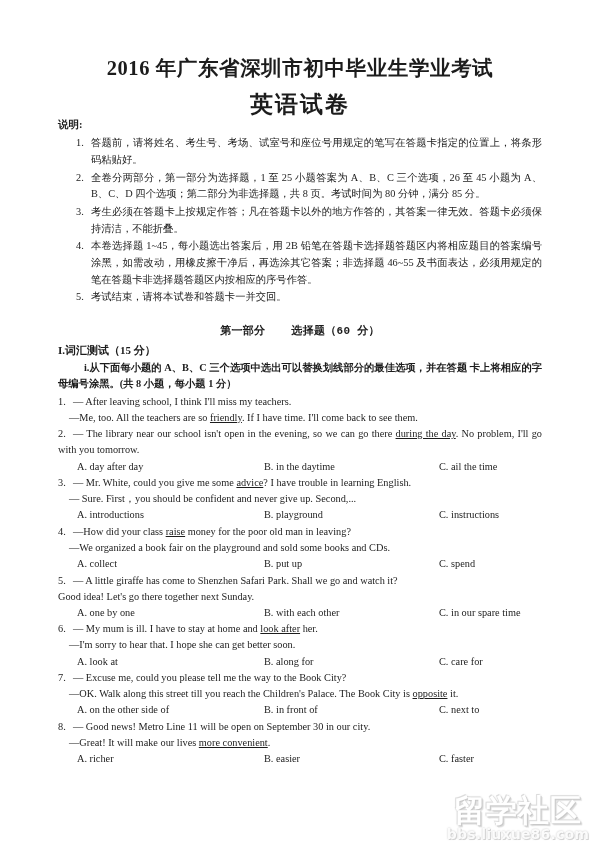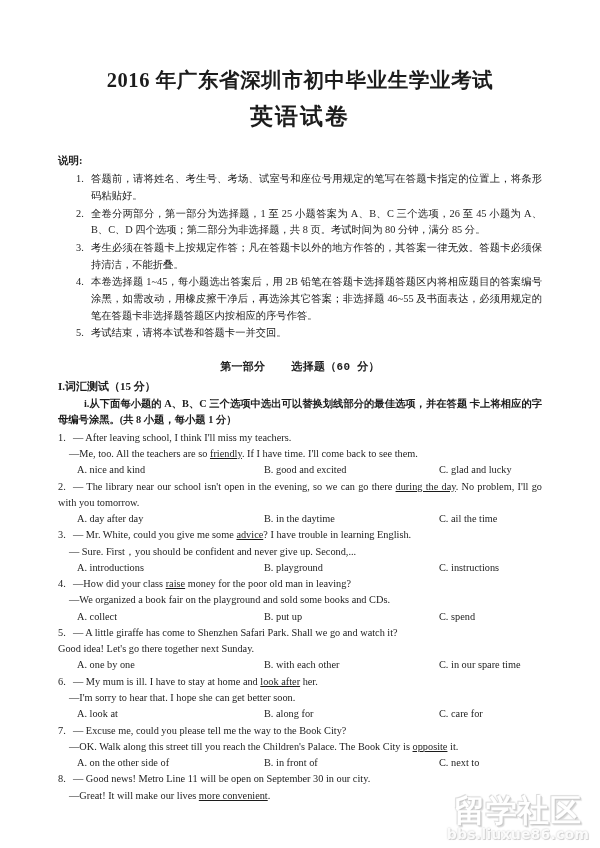--- a/index.html
+++ b/index.html
@@ -14,21 +14,21 @@
     overflow: hidden;
     font-family: "Liberation Serif", "DejaVu Serif", serif;
     color: #1c1c1c;
     -webkit-font-smoothing: antialiased;
   }
   .page {
     position: relative;
     width: 600px;
     height: 848px;
     box-sizing: border-box;
-    padding: 12px 58px;
+    padding: 0 58px;
   }
 
   
   .title-block {
     padding-top: 56px;
     text-align: center;
   }
   .title-main {
     font-size: 20.5px;
     font-weight: bold;
@@ -39,21 +39,20 @@
   .title-sub {
     font-size: 23px;
     font-weight: bold;
     letter-spacing: 2px;
     margin-top: 9px;
     line-height: 1.2;
   }
 
   
   .notes {
-    margin-top: 24px;
   }
   .notes-heading {
     font-size: 10.5px;
     font-weight: bold;
     margin-bottom: 3px;
   }
   .note-item {
     display: flex;
     font-size: 10.3px;
     line-height: 1.62;
@@ -208,25 +207,20 @@
 
   <div class="questions">
 
     <div class="q">
       <div class="q-line stem">
         <span class="q-num">1.</span><span>—  After leaving school, I think I'll miss my teachers.</span>
       </div>
       <div class="q-line reply">
         <span>—Me, too. All the teachers are so </span><span class="u">friendly</span><span>. If I have time. I'll come back to see them.</span>
       </div>
-      <div class="opts">
-        <span class="opt-a">A. nice and kind</span>
-        <span class="opt-b">B. good and excited</span>
-        <span class="opt-c">C. glad and lucky</span>
-      </div>
     </div>
 
     <div class="q">
       <div class="q-line stem">
         <span class="q-num">2.</span><span>—  The library near our school isn't open in the evening, so we can go there </span><span class="u">during the day</span><span>. No problem, I'll go with you tomorrow.</span>
       </div>
       <div class="opts">
         <span class="opt-a">A. day after day</span>
         <span class="opt-b">B. in the daytime</span>
         <span class="opt-c">C. ail the time</span>
@@ -303,20 +297,25 @@
       </div>
     </div>
 
     <div class="q">
       <div class="q-line stem">
         <span class="q-num">8.</span><span>—  Good news! Metro Line 11 will be open on September 30 in our city.</span>
       </div>
       <div class="q-line reply">
         <span>—Great! It will make our lives </span><span class="u">more convenient</span><span>.</span>
       </div>
+      <div class="opts">
+        <span class="opt-a">A. richer</span>
+        <span class="opt-b">B. easier</span>
+        <span class="opt-c">C. faster</span>
+      </div>
     </div>
 
   </div>
 
   <div class="watermark">
     <div class="wm-cn">留学社区</div>
     <div class="wm-url">bbs.liuxue86.com</div>
   </div>
 
 </div>

